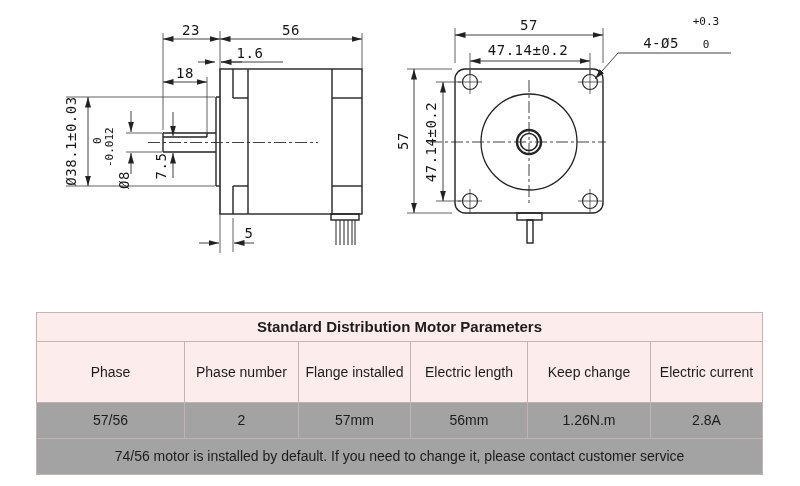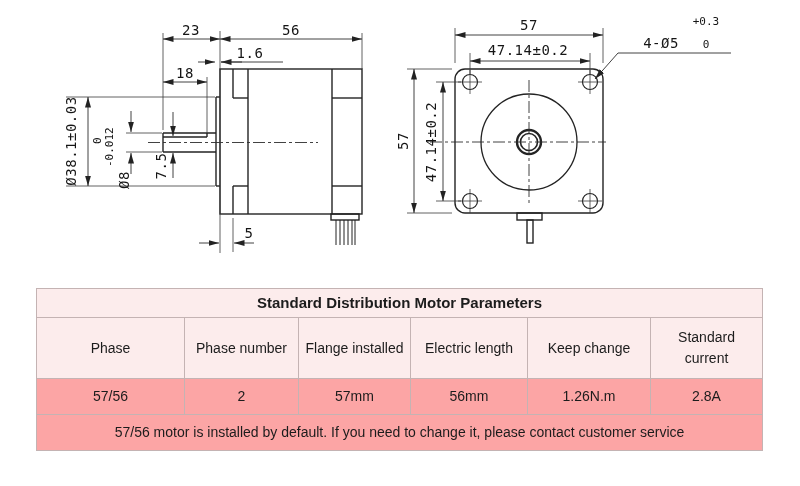--- a/index.html
+++ b/index.html
@@ -8,24 +8,24 @@
   .drawing{position:absolute;left:0;top:0;}
   svg text{font-family:"DejaVu Sans Mono",monospace;fill:#151515;}
   .dimtxt{font-size:14px;letter-spacing:.5px;}
   .dimtxt-sm{font-size:11px;}
   .outline{stroke:#232323;stroke-width:1.4;fill:none;}
   .thin{stroke:#3a3a3a;stroke-width:.8;fill:none;}
   .dim{stroke:#2c2c2c;stroke-width:.9;fill:none;}
   .dash{stroke:#2c2c2c;stroke-width:.9;fill:none;stroke-dasharray:12 3 3 3;}
   .wire{stroke:#232323;stroke-width:1;fill:none;}
 
-  table.params{position:absolute;left:36px;top:288px;width:726px;border-collapse:collapse;
+  table.params{position:absolute;left:36px;top:312px;width:726px;border-collapse:collapse;
                table-layout:fixed;font-size:14px;color:#1c1c1c;}
   table.params td{border:1px solid #c4b3b3;text-align:center;vertical-align:middle;
-                  padding:0 4px;background:#fca5a5;line-height:1.5;}
+                  padding:0 4px;background:#a3a3a3;line-height:1.5;}
   table.params td.pink{background:#fcecec;}
   td.titlecell{height:28px;font-weight:bold;font-size:15px;}
   tr.headrow td{height:60px;}
   tr.datarow td{height:35px;}
   tr.noterow td{height:35px;}
 </style>
 </head>
 <body>
 
 <div class="page">
@@ -192,29 +192,29 @@
     <tbody>
         <tr>
       <td class="pink titlecell" colspan="6">Standard Distribution Motor Parameters</td>
     </tr>
     <tr class="headrow">
       <td class="pink">Phase</td>
       <td class="pink">Phase number</td>
       <td class="pink">Flange installed</td>
       <td class="pink">Electric length</td>
       <td class="pink">Keep change</td>
-      <td class="pink">Standard current</td>
+      <td class="pink">Electric current</td>
     </tr>
     <tr class="datarow">
       <td>57/56</td>
       <td>2</td>
       <td>57mm</td>
       <td>56mm</td>
       <td>1.26N.m</td>
       <td>2.8A</td>
     </tr>
     <tr class="noterow">
-      <td colspan="6">57/56 motor is installed by default. If you need to change it, please contact customer service</td>
+      <td colspan="6">74/56 motor is installed by default. If you need to change it, please contact customer service</td>
     </tr>
   </tbody>
     </table>
 
 </div>
 
 </body></html>

